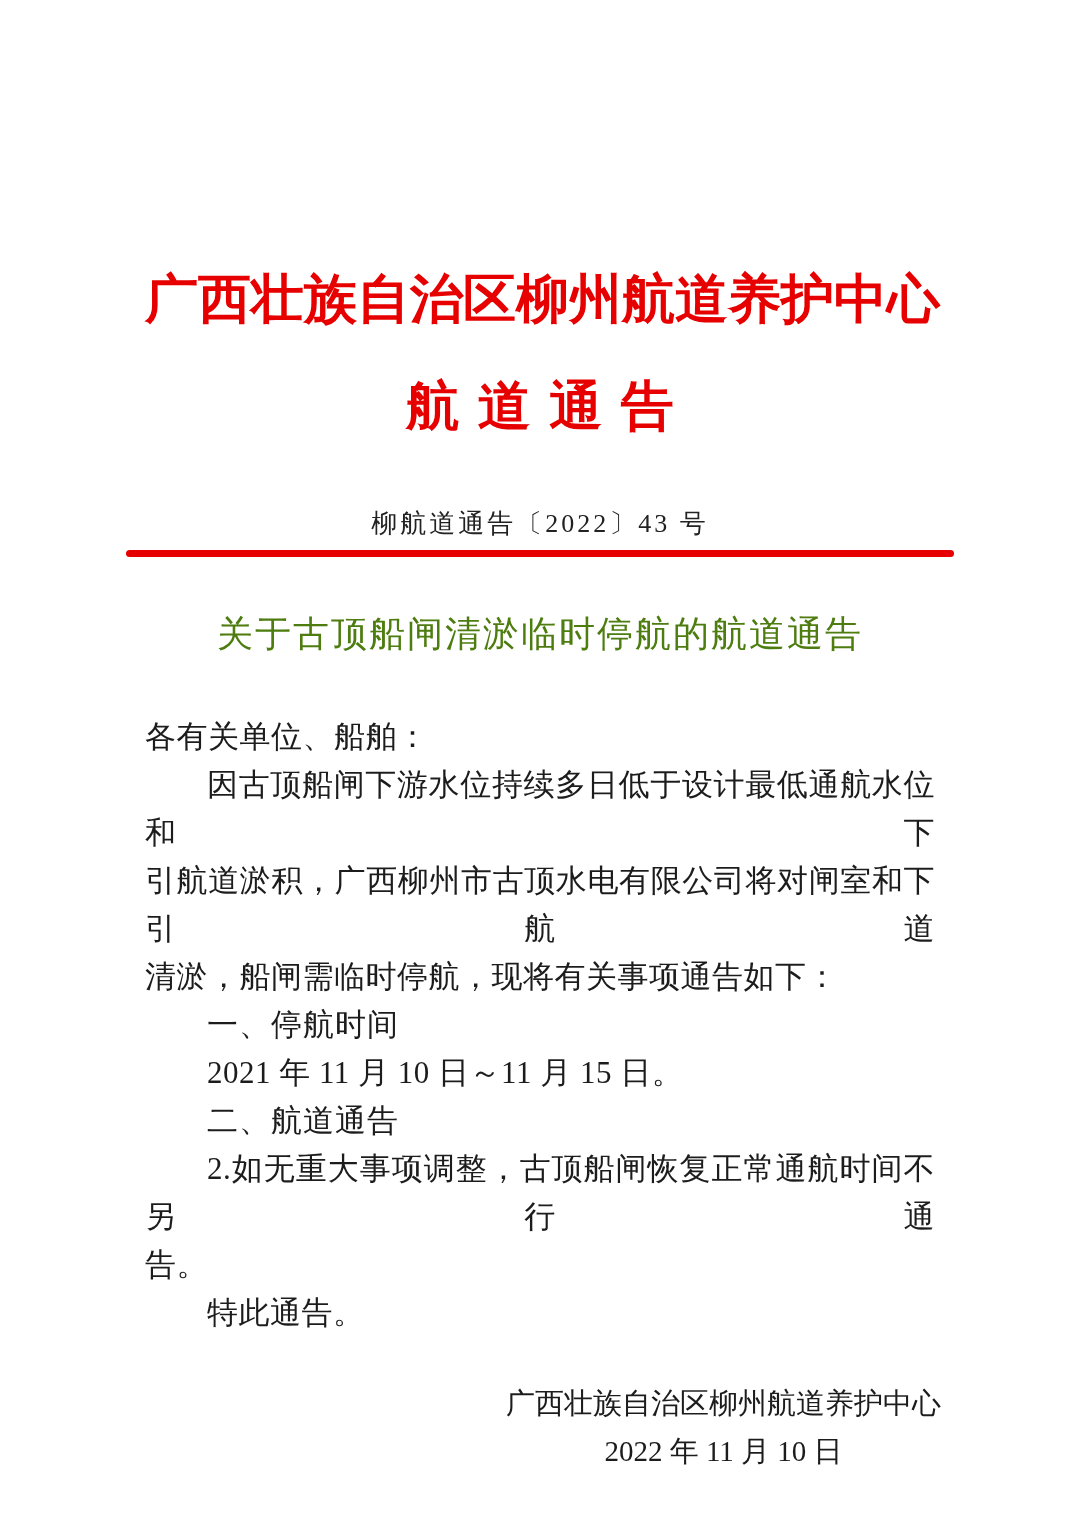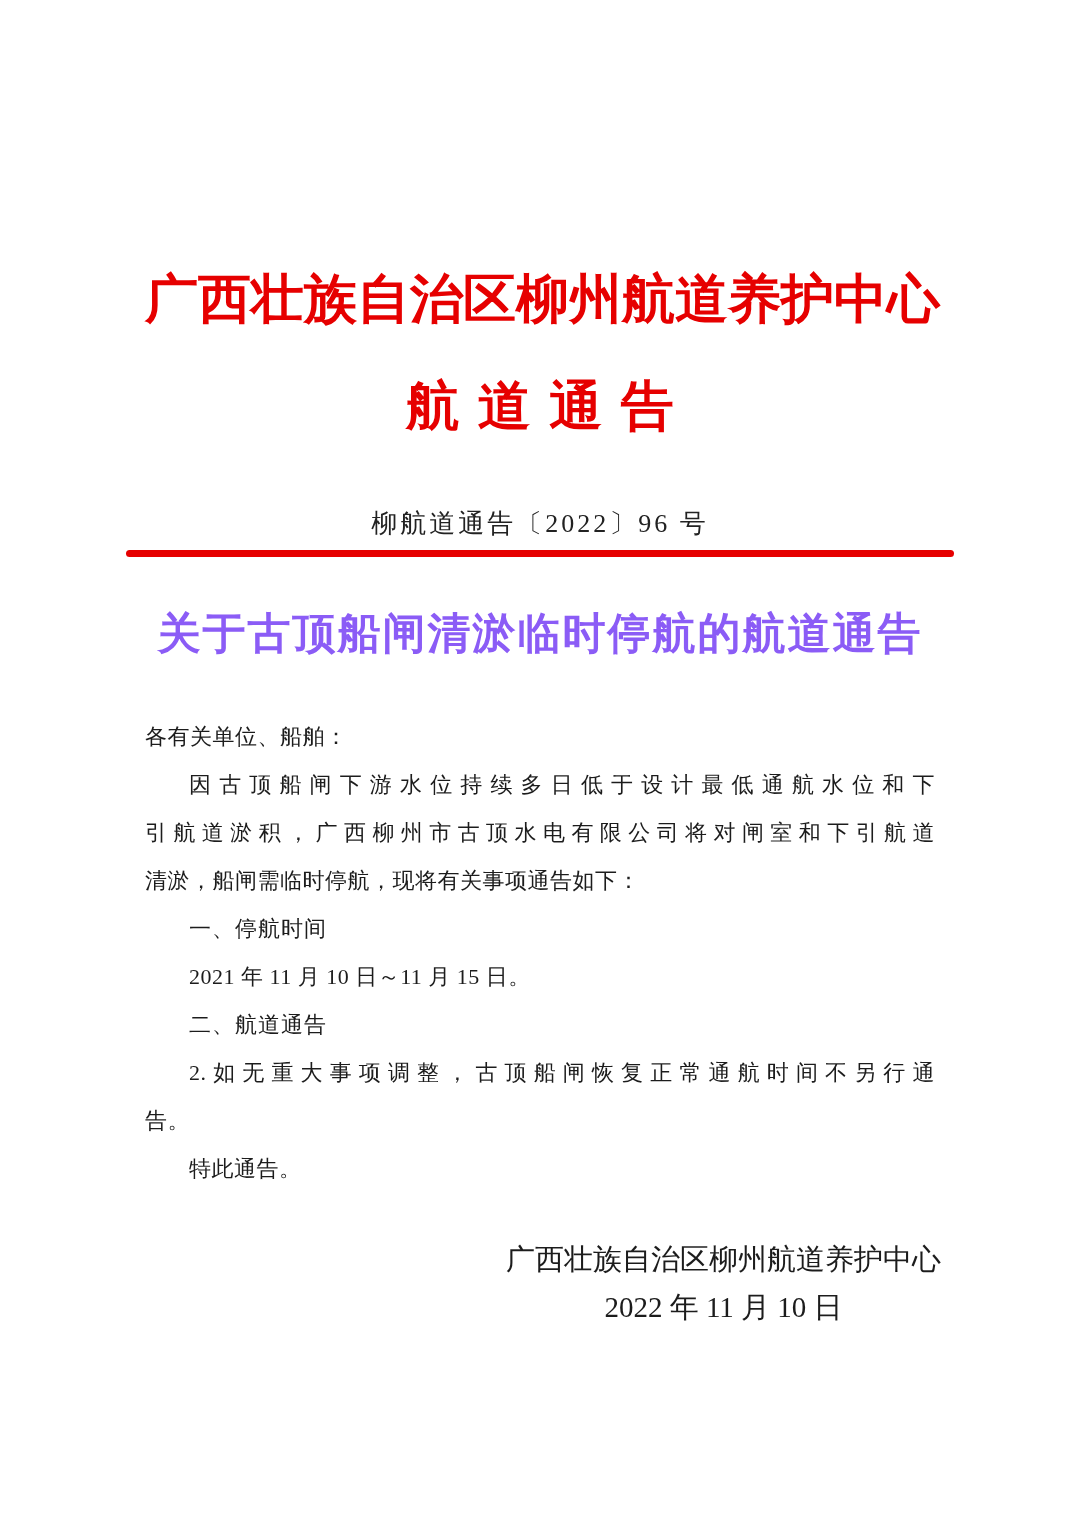--- a/index.html
+++ b/index.html
@@ -41,31 +41,31 @@
   }
   .red-rule {
     margin: 6px -19px 0;
     height: 7px;
     background: #e60000;
   }
   
   .notice-title {
     margin-top: 48px;
     text-align: center;
-    font-size: 43px;
+    font-size: 36px;
     line-height: 58px;
-    font-weight: bold;
+    font-weight: normal;
     letter-spacing: 2px;
-    color: #8b5cf6;
+    color: #4d7c0f;
     white-space: nowrap;
   }
   
   .body-block {
     margin-top: 50px;
-    font-size: 22px;
+    font-size: 31px;
     line-height: 48px;
     letter-spacing: 0.5px;
   }
   .line { width: 100%; }
   .line.indent { text-indent: 2em; }
   .line.stretch {
     text-align: justify;
     text-align-last: justify;
     text-justify: inter-character;
   }
@@ -90,21 +90,21 @@
   .sig-date { white-space: nowrap; }
 </style>
 </head>
 <body>
 
 <div class="page">
 
   <header>
     <div class="doc-title">广西壮族自治区柳州航道养护中心</div>
     <div class="doc-title line2">航道通告</div>
-    <div class="doc-number">柳航道通告〔2022〕96 号</div>
+    <div class="doc-number">柳航道通告〔2022〕43 号</div>
     <div class="red-rule"></div>
   </header>
 
   <main>
     <h1 class="notice-title">关于古顶船闸清淤临时停航的航道通告</h1>
 
     <div class="body-block">
       <div class="line">各有关单位、船舶：</div>
       <div class="line indent stretch">因古顶船闸下游水位持续多日低于设计最低通航水位和下</div>
       <div class="line stretch">引航道淤积，广西柳州市古顶水电有限公司将对闸室和下引航道</div>

